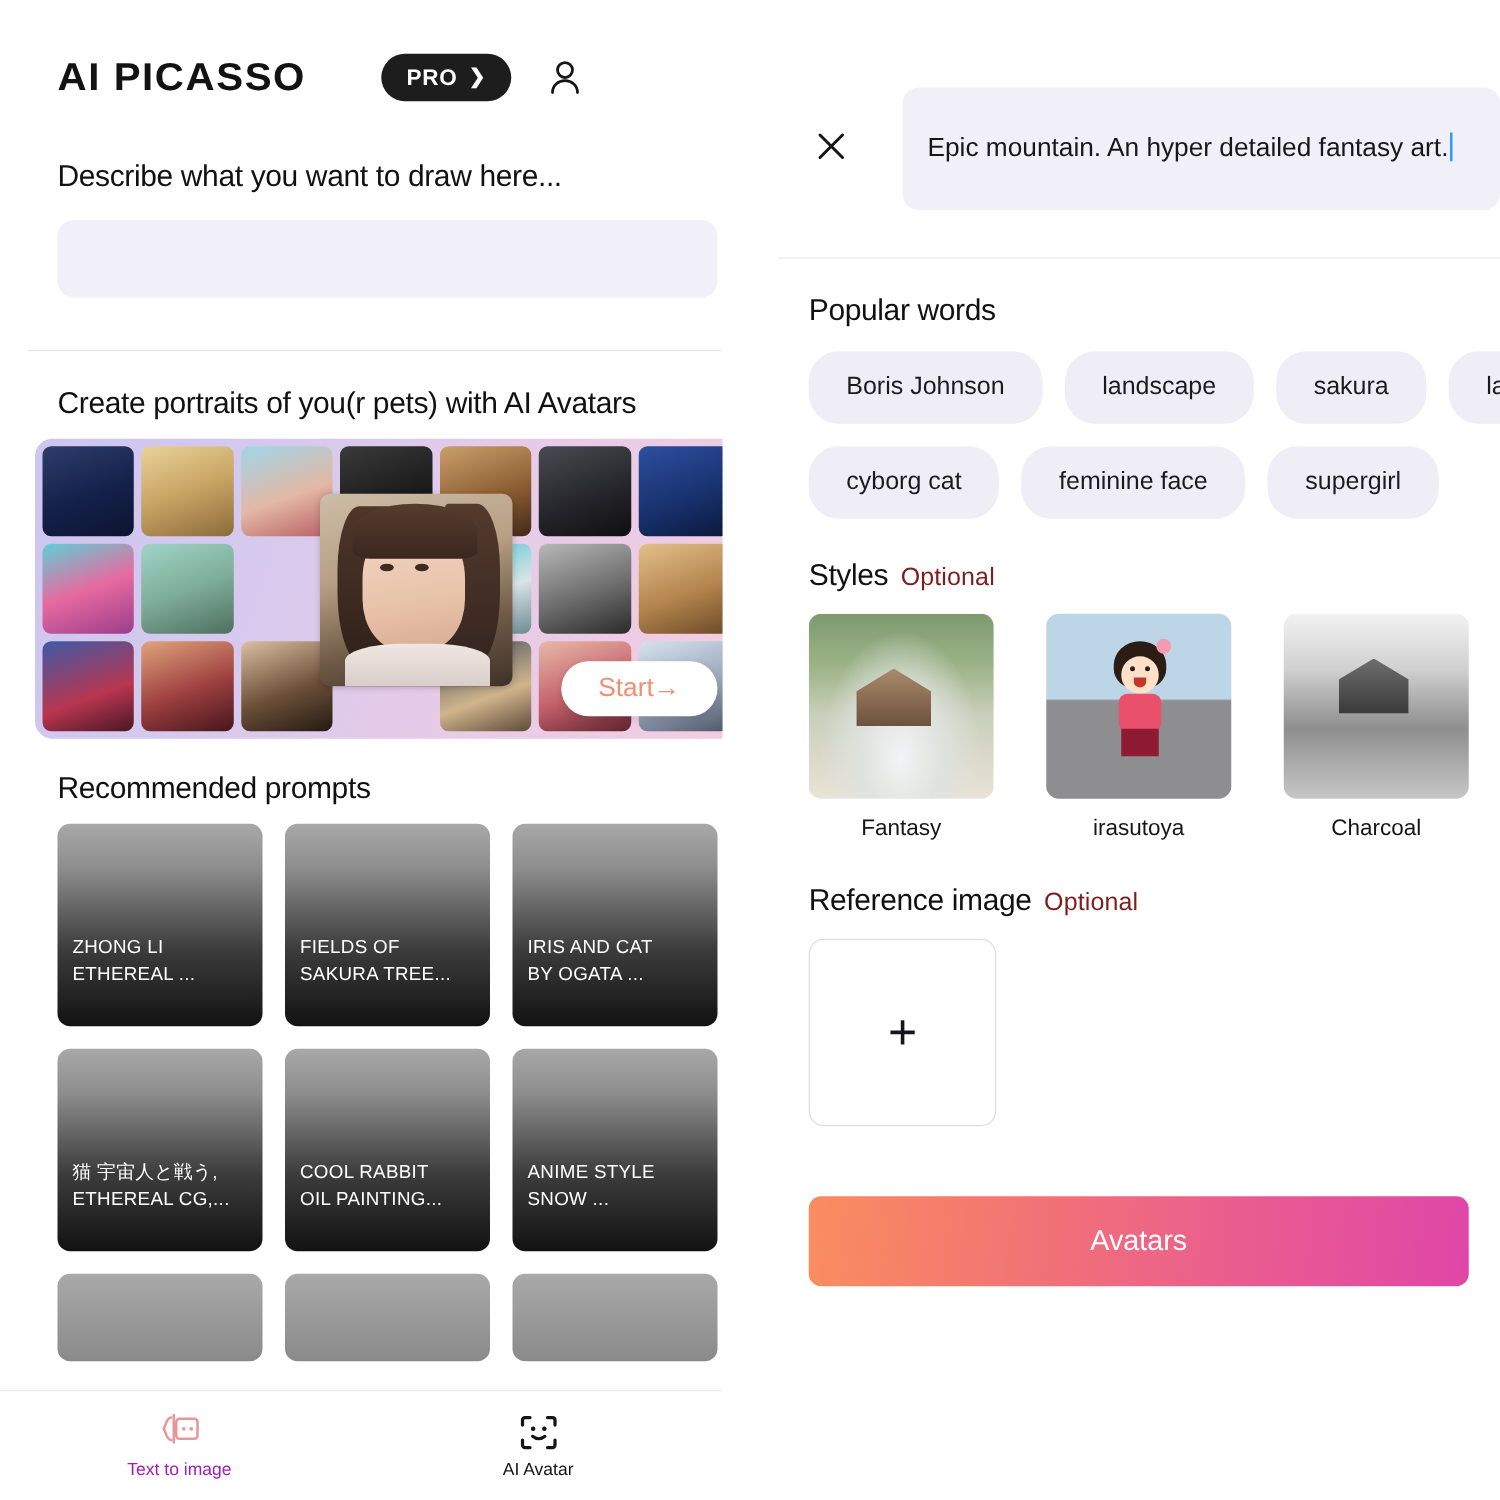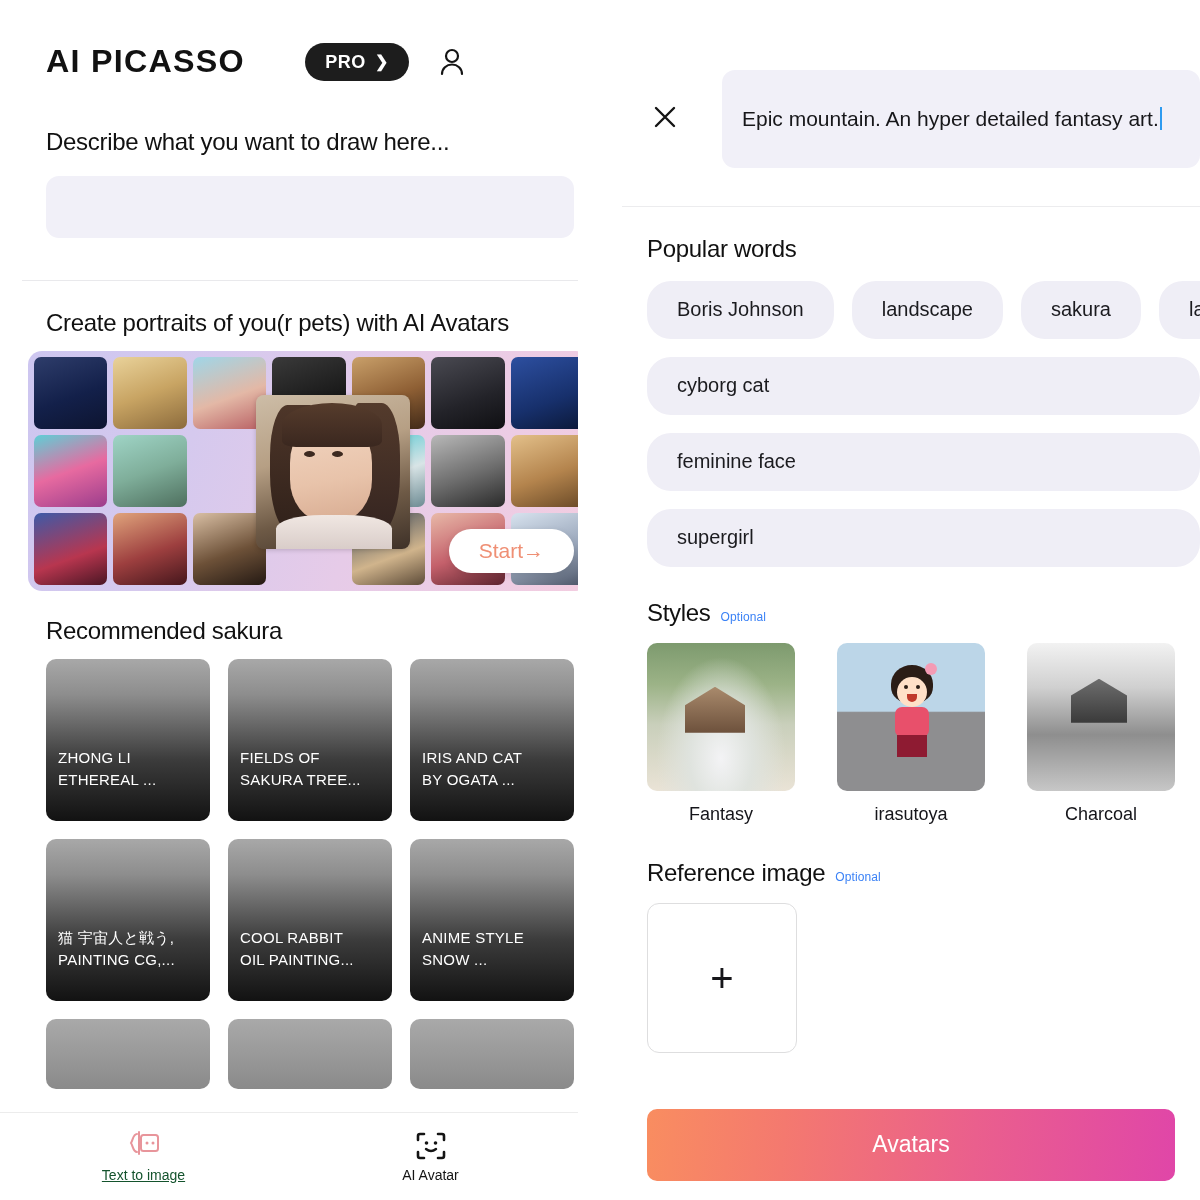--- a/index.html
+++ b/index.html
@@ -186,21 +186,21 @@
     border-top: 1px solid #ececec;
     display: flex;
     align-items: center;
   }
   .nav-item {
     width: 287px;
     display: flex; flex-direction: column; align-items: center; gap: 6px;
     cursor: pointer;
   }
   .nav-item .nav-label { font-size: 14px; }
-  .nav-item.active .nav-label { color: #14532d; text-decoration: underline; }
+  .nav-item.active .nav-label { color: #a21caf; }
   .nav-item.inactive .nav-label { color: #141414; }
 
   
   .right-panel {
     position: relative;
     width: 600px; height: 1200px;
     background: #fff;
     overflow: hidden;
   }
   .editor-top {
@@ -236,26 +236,26 @@
   }
   .r-divider {
     margin-top: 38px;
     width: 600px; height: 1px;
     background: #ececee;
   }
   .r-section-title {
     font-size: 24px; color: #111; letter-spacing: -0.3px;
   }
   .optional {
-    font-size: 12px; color: #3b82f6; margin-left: 10px; letter-spacing: 0.1px;
+    font-size: 20px; color: #7f1d1d; margin-left: 10px; letter-spacing: 0.1px;
   }
   .popular-title { margin: 28px 0 0 25px; }
   .chip-row { margin-left: 25px; display: flex; gap: 18px; }
   .chip-row.row1 { margin-top: 18px; }
-  .chip-row.row2 { margin-top: 18px; flex-direction: column; }
+  .chip-row.row2 { margin-top: 18px; }
   .chip {
     background: #efeef6;
     border-radius: 24px;
     height: 58px;
     padding: 0 30px;
     display: flex; align-items: center;
     font-size: 20px;
     color: #1b1b1f;
     white-space: nowrap;
     cursor: pointer;
@@ -372,38 +372,38 @@
         <div class="face"></div>
           <div class="hair-top"></div>
         <div class="eye l"></div>
           <div class="eye r"></div>
         <div class="shirt"></div>
       </div>
 
       <div class="start-pill">Start→</div>
     </div>
 
-    <div class="rec-title section-title">Recommended sakura</div>
+    <div class="rec-title section-title">Recommended prompts</div>
 
     <div class="rec-grid">
       <div class="rec-card">
         <div class="label">ZHONG LI
 ETHEREAL ...</div>
       </div>
       <div class="rec-card">
         <div class="label">FIELDS OF
 SAKURA TREE...</div>
       </div>
       <div class="rec-card">
         <div class="label">IRIS AND CAT
 BY OGATA ...</div>
       </div>
       <div class="rec-card">
         <div class="label">猫 宇宙人と戦う,
-PAINTING CG,...</div>
+ETHEREAL CG,...</div>
       </div>
       <div class="rec-card">
         <div class="label">COOL RABBIT
 OIL PAINTING...</div>
       </div>
       <div class="rec-card">
         <div class="label">ANIME STYLE
 SNOW ...</div>
       </div>
       <div class="rec-card partial"></div>

